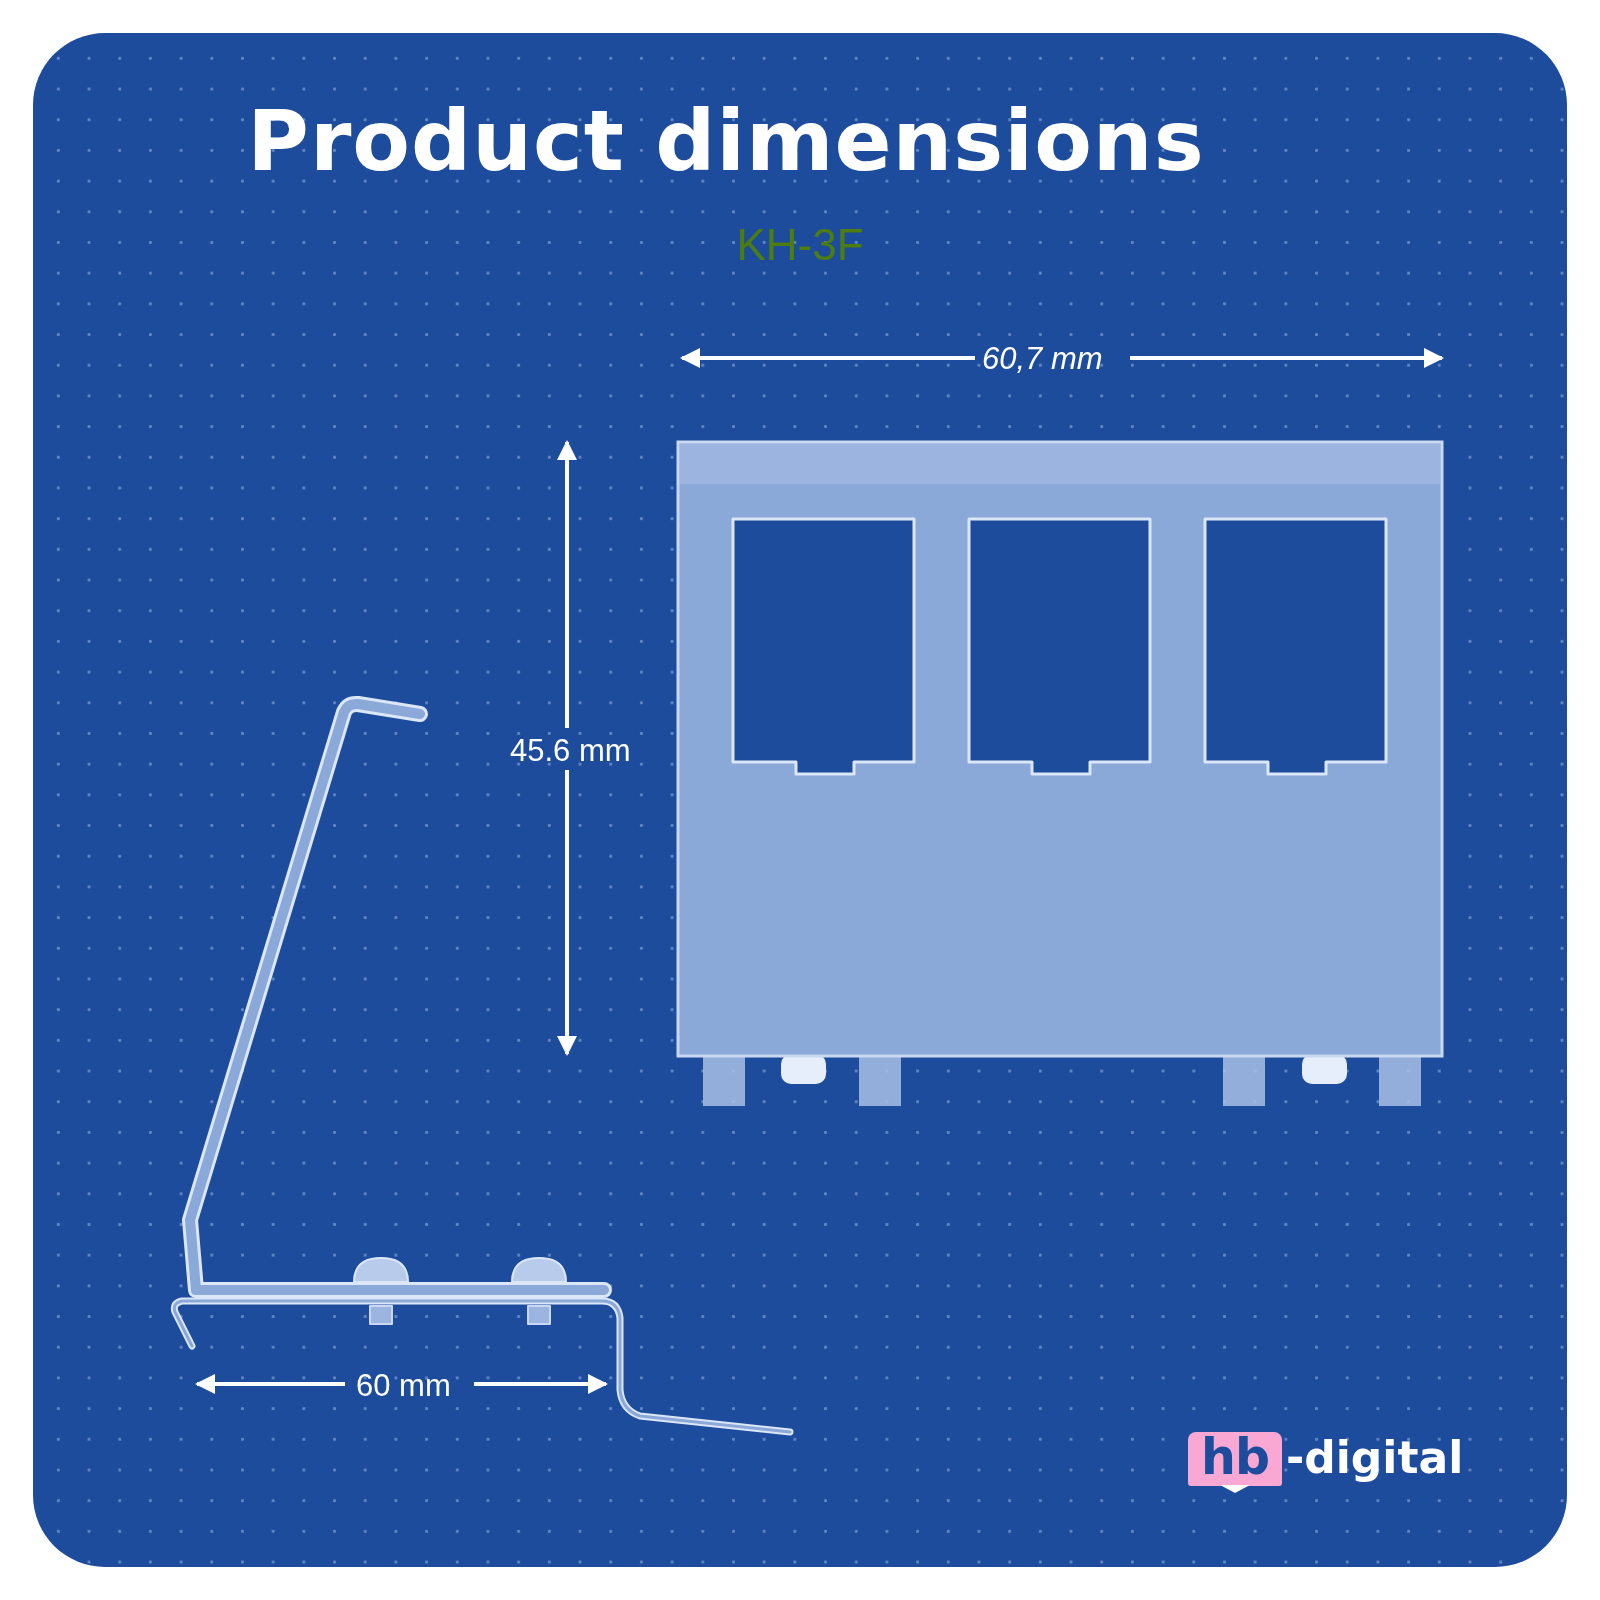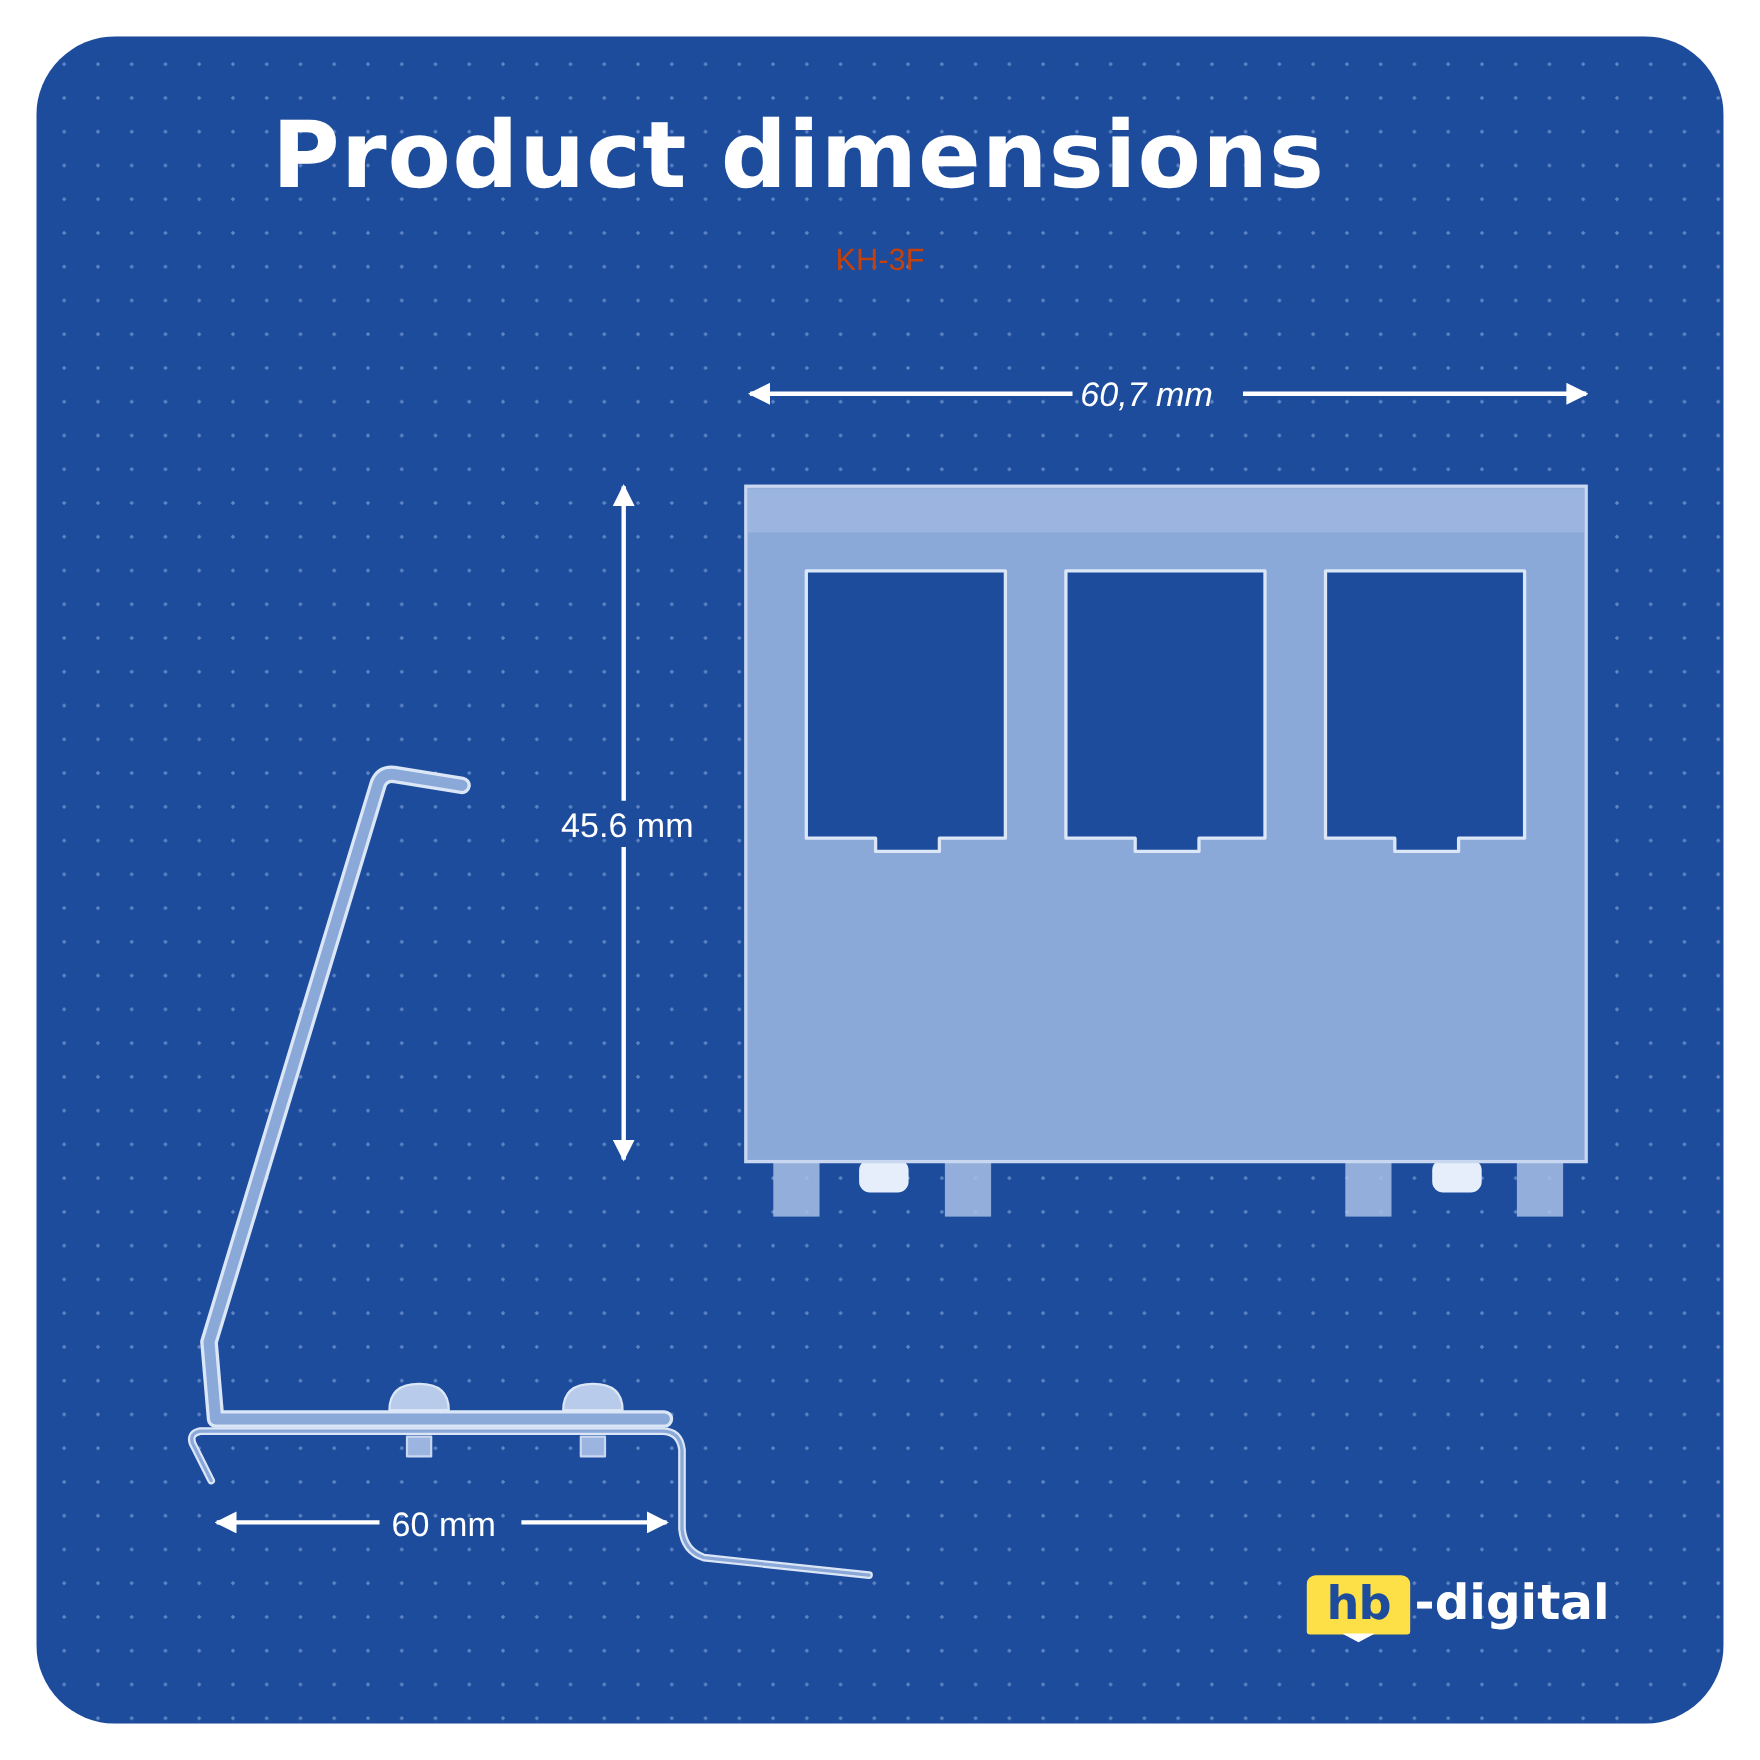--- a/index.html
+++ b/index.html
@@ -12,32 +12,32 @@
     background-size: 30.7px 30.7px;
     background-position: 10px 10px;
   }
   .title {
     position: absolute; left: 0; width: 1452px; top: 92px; text-align: center;
     color: #ffffff; font-family: "DejaVu Sans", sans-serif; font-weight: bold; font-size: 84px;
     letter-spacing: 1px;
   }
   .subtitle {
     position: absolute; left: 0; width: 1600px; top: 220px; text-align: center;
-    color: #c2410c; font-family: "Liberation Sans", sans-serif; font-size: 28px;
+    color: #4d7c0f; font-family: "Liberation Sans", sans-serif; font-size: 44px;
   }
   .dim-label {
     position: absolute; color: #ffffff; font-family: "Liberation Sans", sans-serif; font-size: 31px;
     white-space: nowrap; line-height: 1;
   }
   svg.art { position: absolute; left: 0; top: 0; }
   .logo { position: absolute; left: 1188px; top: 1432px; }
   .logo-box {
-    position: absolute; left: 0; top: 0; width: 94px; height: 54px; background: #fde047;
+    position: absolute; left: 0; top: 0; width: 94px; height: 54px; background: #f9a8d4;
     border-radius: 8px 8px 3px 3px;
-    color: #1d4c9c; font-family: "DejaVu Sans", sans-serif; font-weight: bold; font-size: 42px;
+    color: #1d4c9c; font-family: "DejaVu Sans", sans-serif; font-weight: bold; font-size: 49px;
     text-align: center; line-height: 52px; letter-spacing: -1px;
   }
   .logo-stand {
     position: absolute; left: 32px; top: 53px; width: 0; height: 0;
     border-left: 15px solid transparent; border-right: 15px solid transparent; border-top: 8px solid #ffffff;
   }
   .logo-text {
     position: absolute; left: 98px; top: 0; color: #ffffff; font-family: "DejaVu Sans", sans-serif;
     font-weight: bold; font-size: 44px; line-height: 52px; white-space: nowrap;
   }

